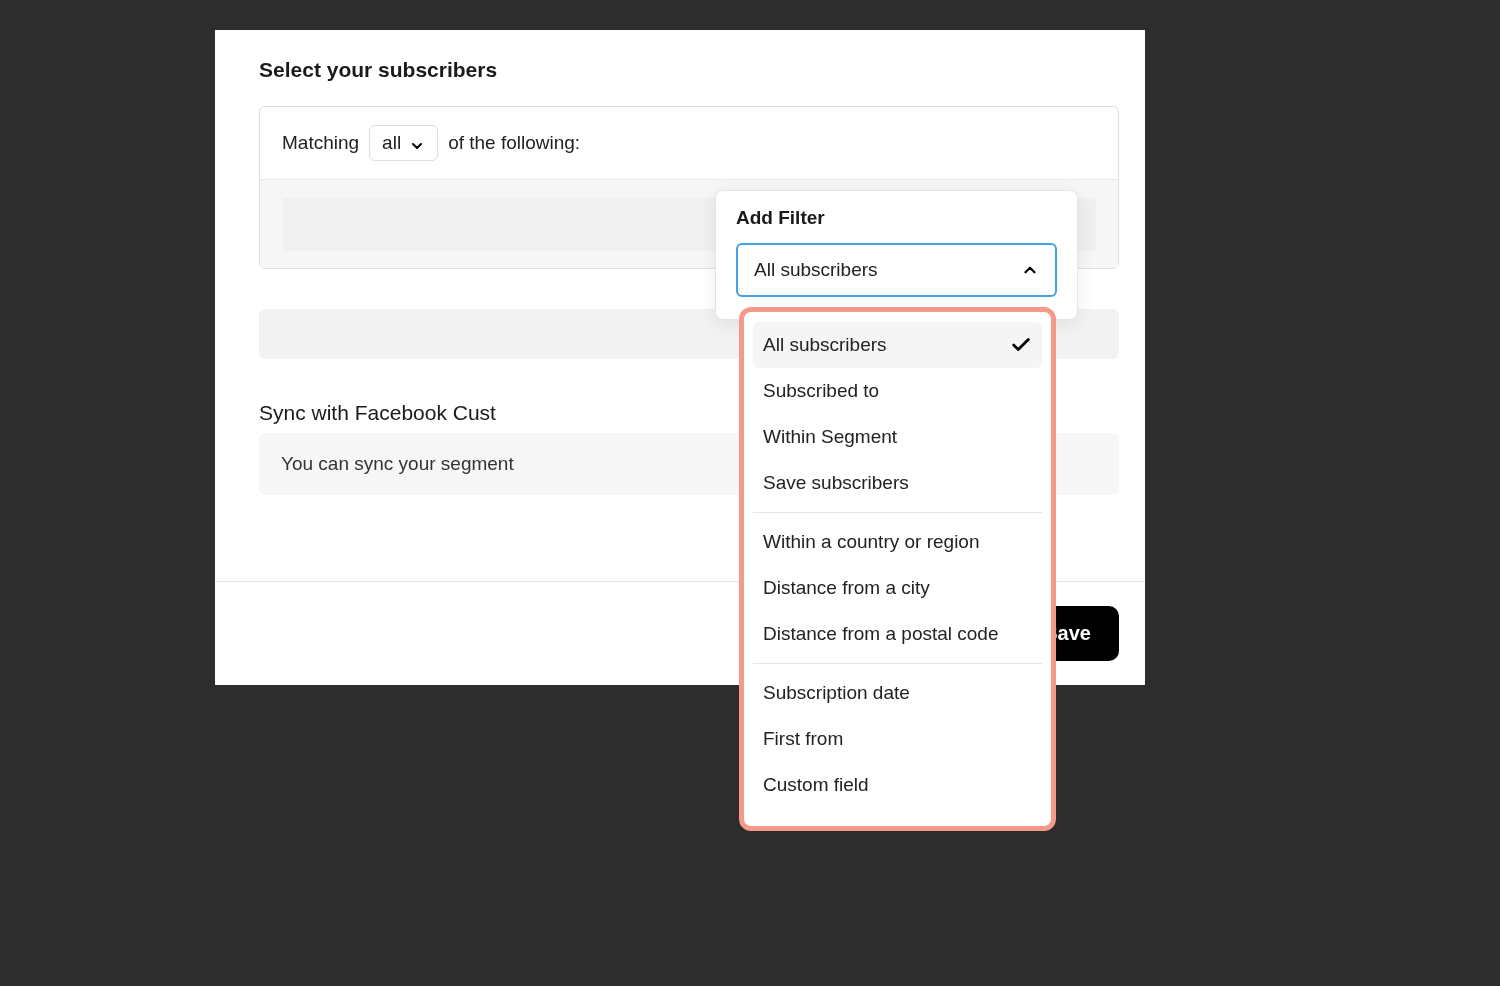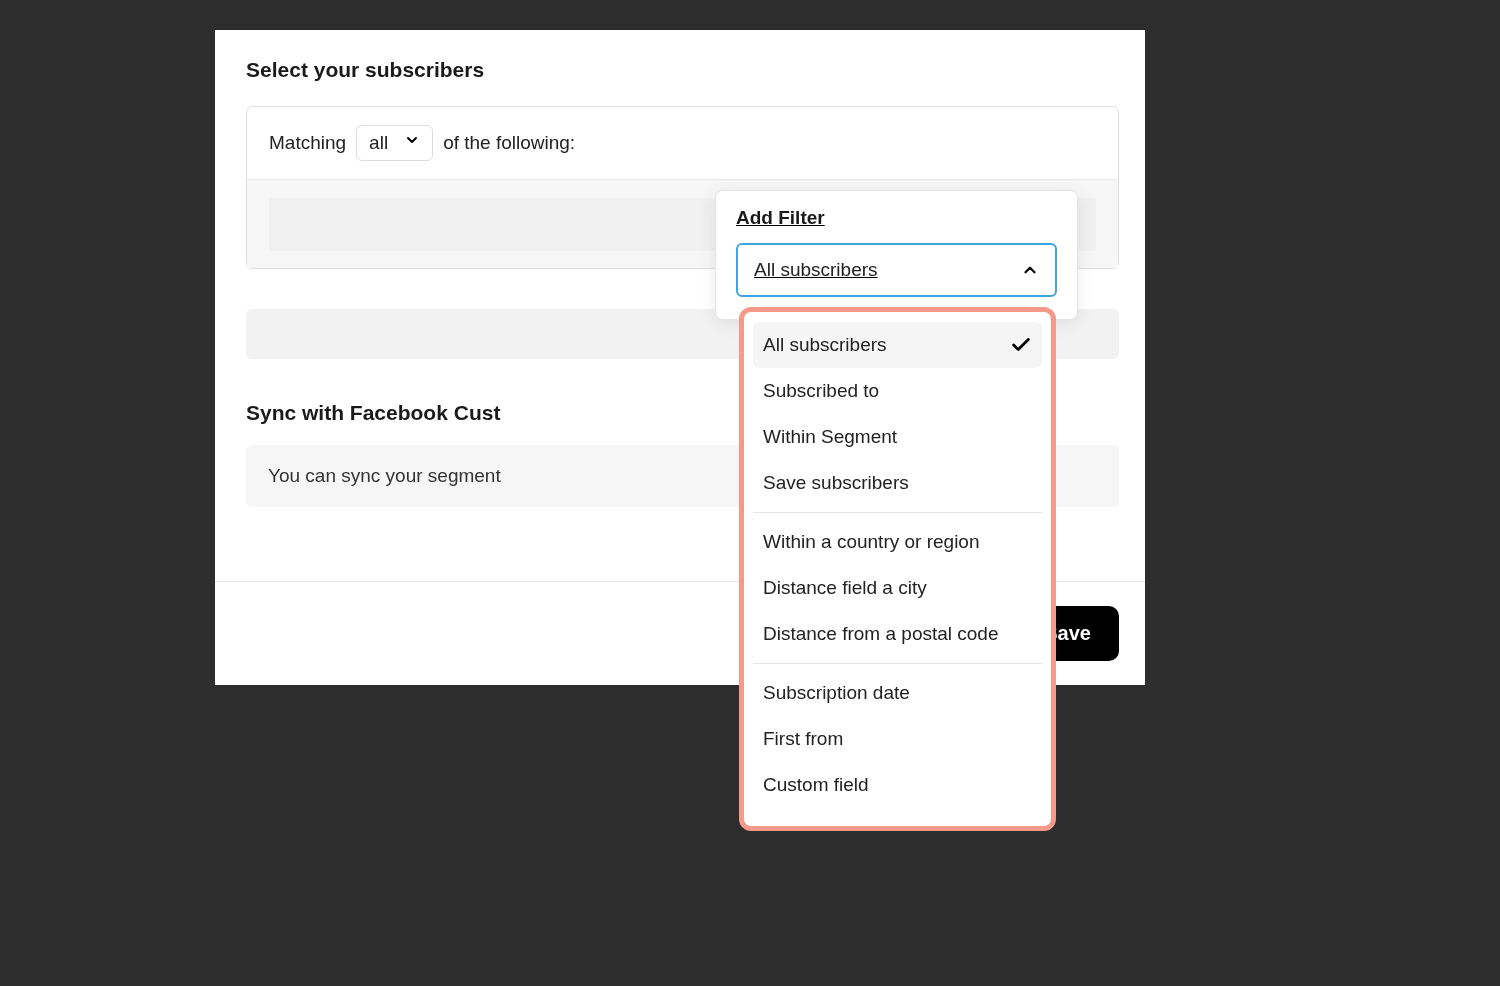--- a/index.html
+++ b/index.html
@@ -11,21 +11,21 @@
       position: relative;
       overflow: hidden;
     }
     .panel {
       position: absolute;
       left: 215px;
       top: 30px;
       width: 930px;
       height: 655px;
       background: #fff;
-      padding: 28px 26px 0 31px;
+      padding: 28px 26px 0 44px;
     }
     .section-title {
       font-size: 21px;
       font-weight: 700;
       color: #1a1a1a;
       margin-bottom: 20px;
     }
     .rule-box {
       border: 1px solid #ddd;
       border-radius: 6px;
@@ -35,22 +35,22 @@
     .rule-header {
       display: flex;
       align-items: center;
       gap: 10px;
       padding: 18px 22px;
       font-size: 19px;
       color: #222;
     }
     .match-select {
       display: inline-flex;
-      align-items: flex-start;
-      gap: 16px;
+      align-items: flex-end;
+      gap: 8px;
       border: 1px solid #ddd;
       border-radius: 6px;
       padding: 6px 12px;
       font-size: 19px;
       cursor: pointer;
     }
     .chevron {
       display: inline-block;
     }
     .chevron svg { display: block; }
@@ -69,23 +69,23 @@
     }
     .add-btn-row {
       margin-top: 40px;
       background: #f2f2f2;
       border-radius: 6px;
       height: 50px;
     }
     .sync-title {
       margin-top: 42px;
       font-size: 21px;
-      font-weight: 700;
-      color: #1a1a1a;
-      margin-bottom: 20px;
+      font-weight: 400;
+      color: #1a1a1a;
+      margin-bottom: 8px;
     }
     .sync-box {
       background: #f6f6f6;
       border-radius: 6px;
       padding: 20px 22px;
       font-size: 19px;
       color: #333;
     }
     .sync-link {
       color: #4db1ea;
@@ -128,21 +128,20 @@
     .popover {
       position: absolute;
       left: 715px;
       top: 190px;
       width: 363px;
       background: #fff;
       border: 1px solid #e5e5e5;
       border-radius: 8px;
       box-shadow: 0 4px 18px rgba(0,0,0,0.08);
       padding: 16px 20px 22px 20px;
-      text-decoration: underline;
     }
     .popover-title {
       font-size: 19px;
       font-weight: 700;
       color: #1a1a1a;
       margin-bottom: 14px;
     }
     .select-trigger {
       border: 2px solid #41a4e0;
       border-radius: 6px;
@@ -256,21 +255,21 @@
   </div>
   <div class="option">
     <span>Save subscribers</span>
   </div>
   <div class="opt-divider"></div>
 
   <div class="option">
     <span>Within a country or region</span>
   </div>
   <div class="option">
-    <span>Distance field a city</span>
+    <span>Distance from a city</span>
   </div>
   <div class="option">
     <span>Distance from a postal code</span>
   </div>
   <div class="opt-divider"></div>
 
   <div class="option">
     <span>Subscription date</span>
   </div>
   <div class="option">

